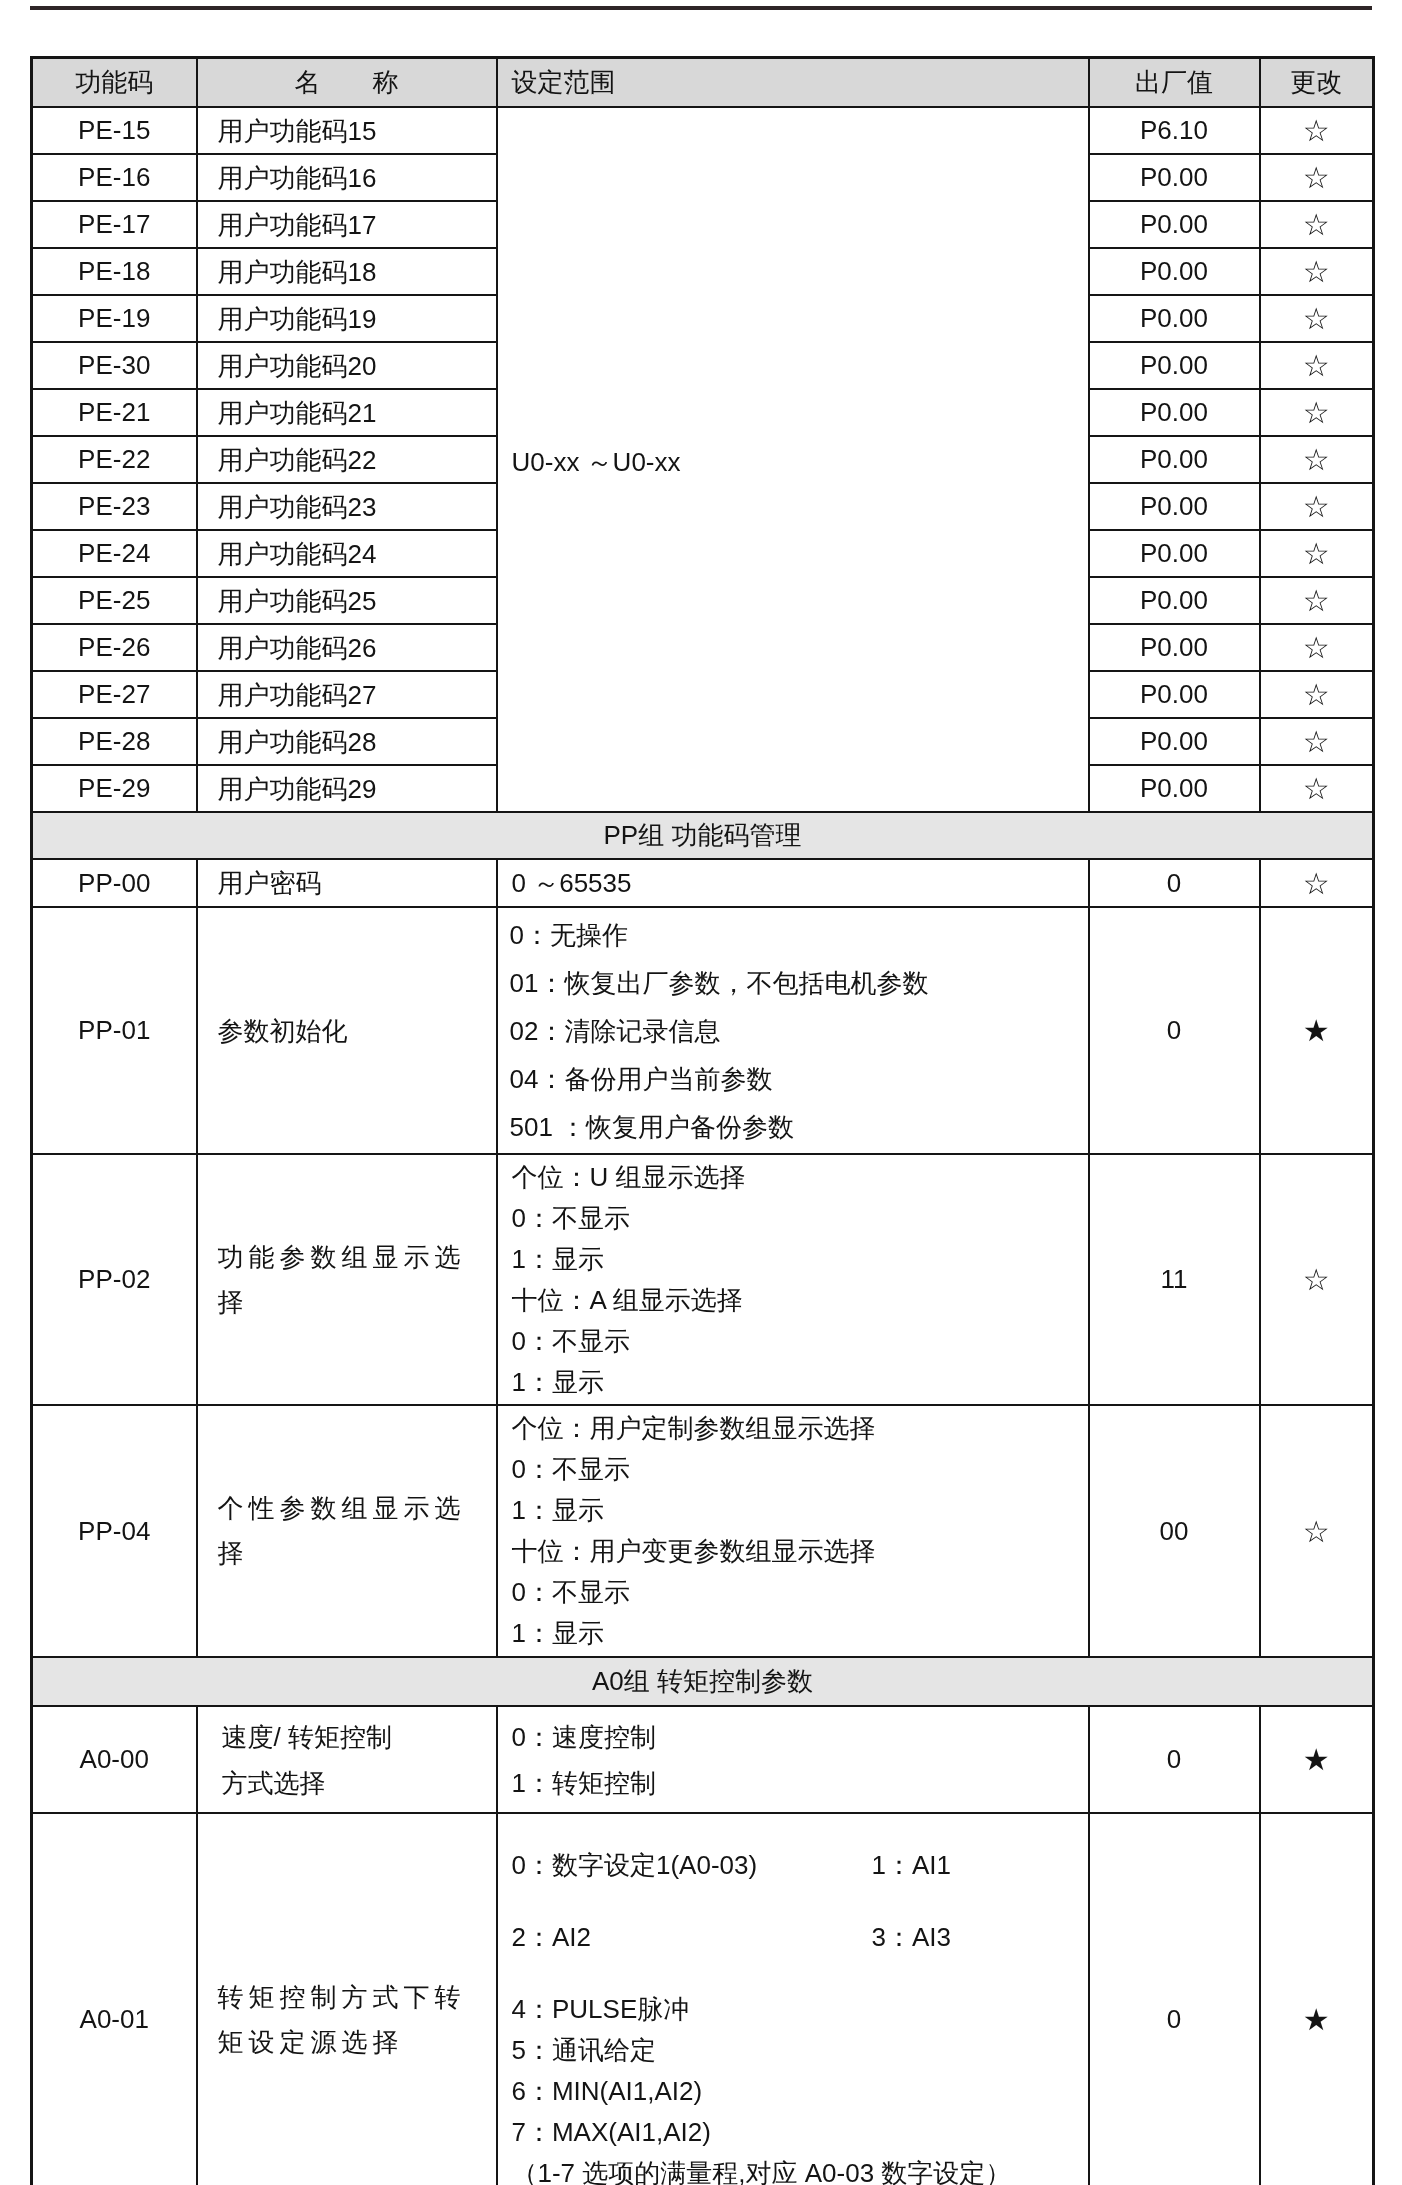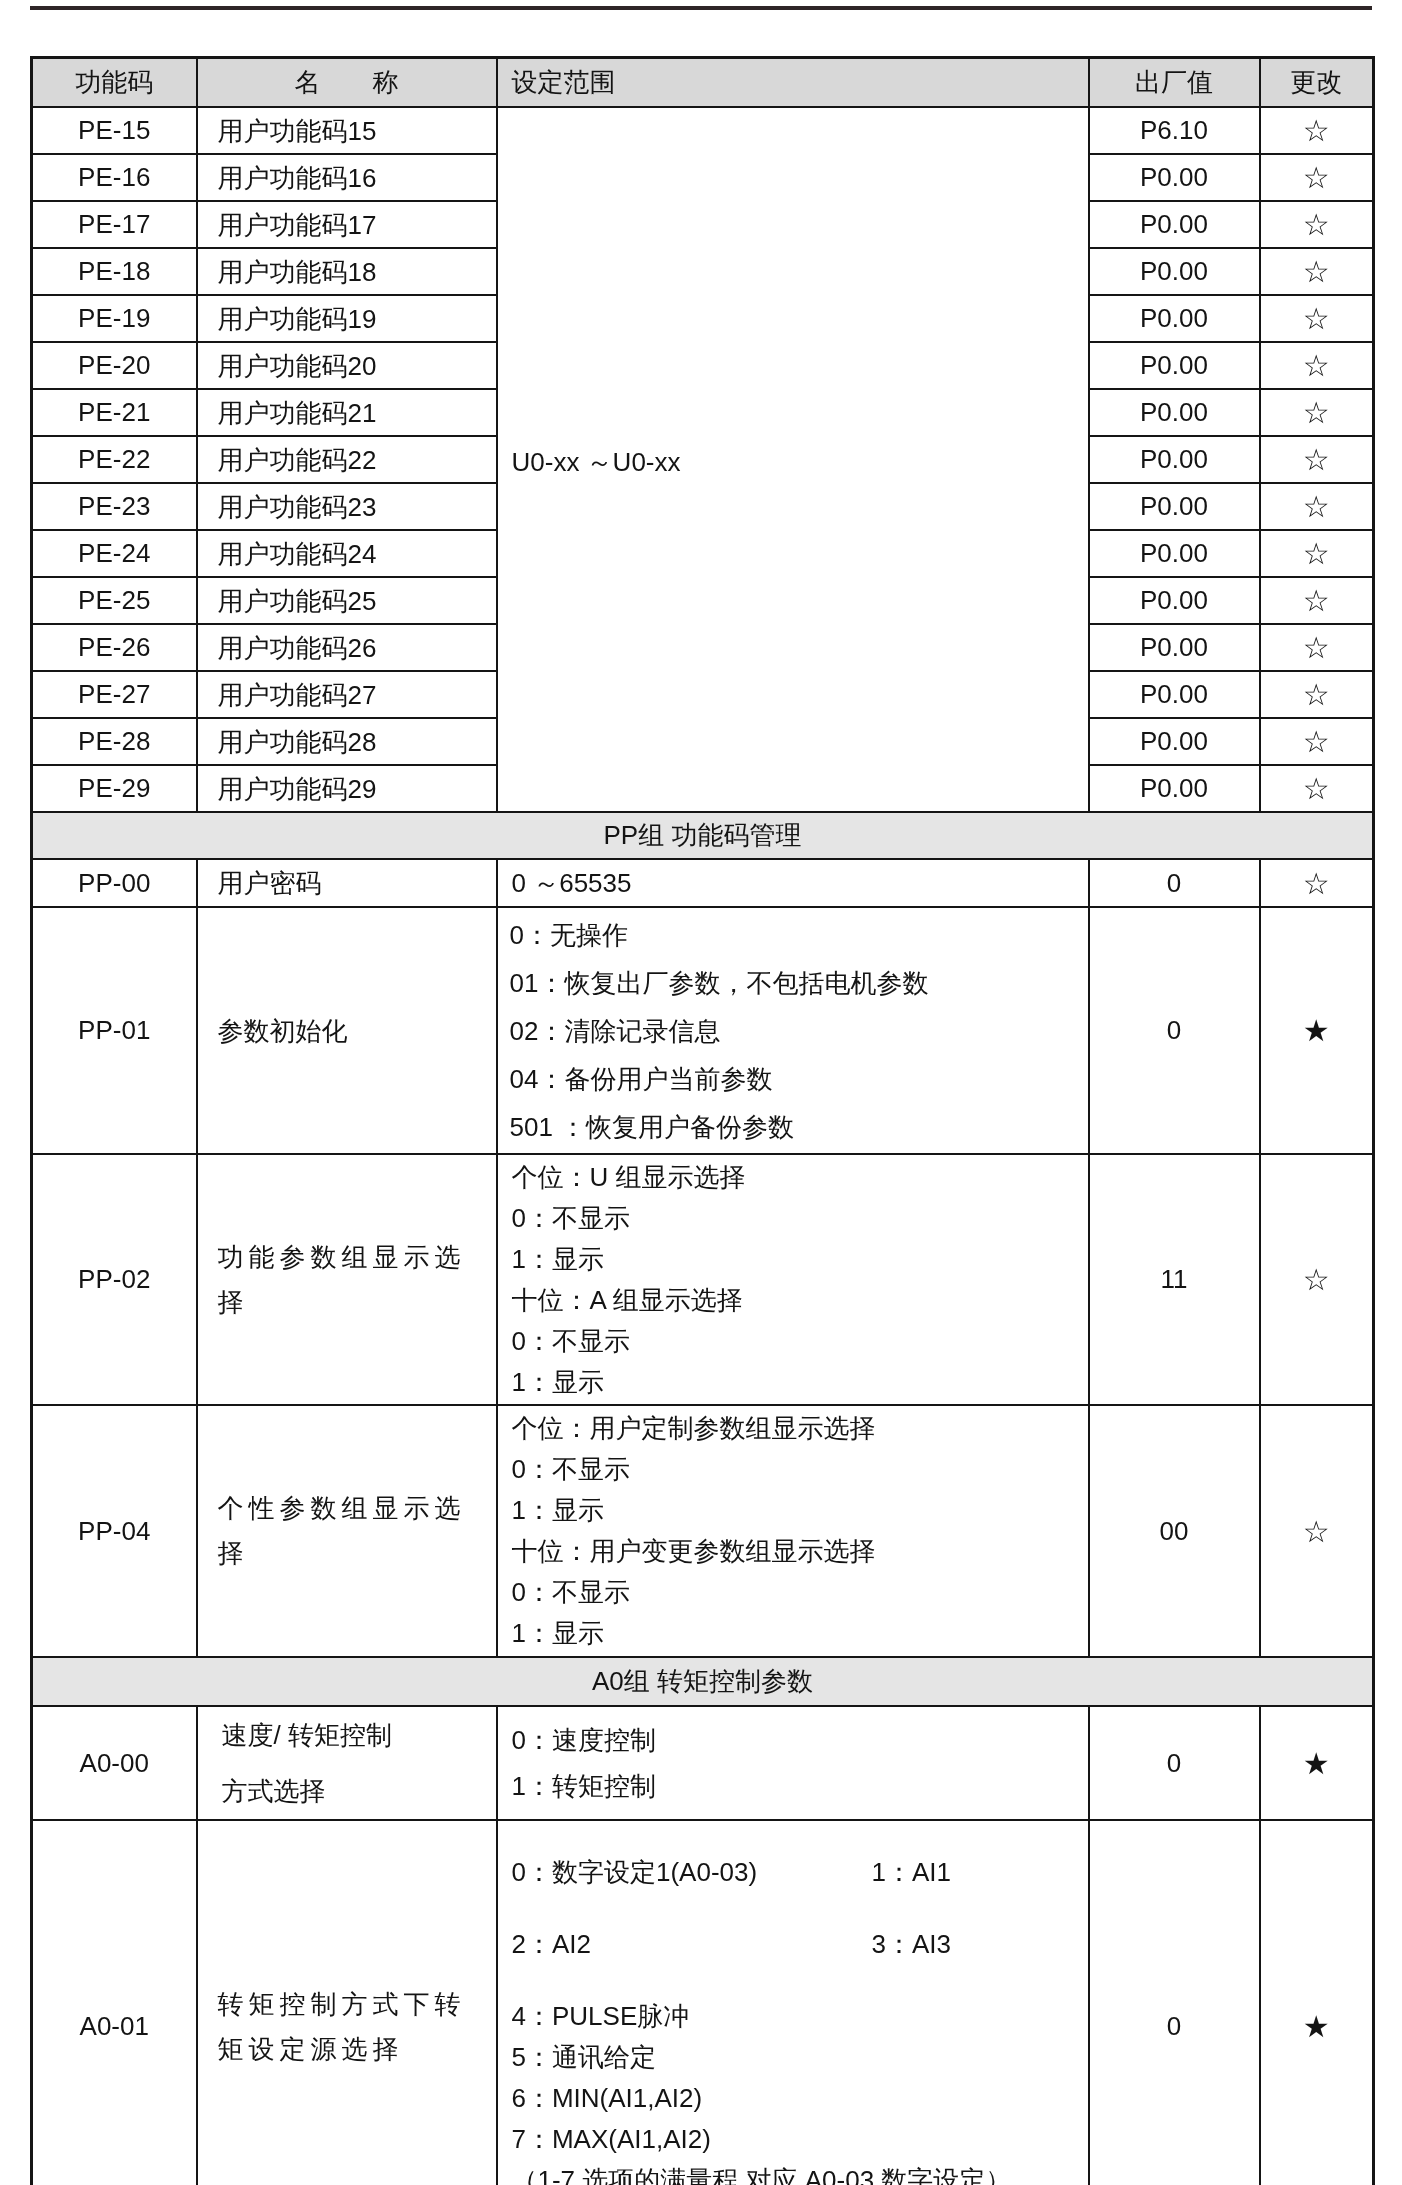--- a/index.html
+++ b/index.html
@@ -49,21 +49,21 @@
   thead th.range-h { text-align: left; padding-left: 14px; }
   .pe-row td { height: 43px; }
   .code-cell { text-align: center; }
   .name-cell {
     text-align: left;
     padding: 0 12px 0 20px;
     white-space: pre-line;
     line-height: 40px;
   }
   .name-spread { letter-spacing: 5px; line-height: 45px; margin-top: 16px; }
-  .name-tall { line-height: 56px; padding-left: 24px; }
+  .name-tall { line-height: 46px; padding-left: 24px; }
   .range-cell {
     text-align: left;
     padding: 0 10px 0 14px;
     white-space: pre-line;
   }
   .merged-range { vertical-align: top; padding-top: 5px; }
   .opts { line-height: 41px; }
   .opts-wide { line-height: 48px; padding-left: 12px; }
   .opts-mid { line-height: 46px; }
   .val-cell { text-align: center; }
@@ -137,21 +137,21 @@
     <td class="val-cell">P0.00</td>
     <td class="chg-cell">☆</td>
   </tr>
         <tr class="pe-row">
     <td class="code-cell">PE-19</td>
     <td class="name-cell">用户功能码19</td>
     <td class="val-cell">P0.00</td>
     <td class="chg-cell">☆</td>
   </tr>
         <tr class="pe-row">
-    <td class="code-cell">PE-20</td>
+    <td class="code-cell">PE-30</td>
     <td class="name-cell">用户功能码20</td>
     <td class="val-cell">P0.00</td>
     <td class="chg-cell">☆</td>
   </tr>
         <tr class="pe-row">
     <td class="code-cell">PE-21</td>
     <td class="name-cell">用户功能码21</td>
     <td class="val-cell">P0.00</td>
     <td class="chg-cell">☆</td>
   </tr>

